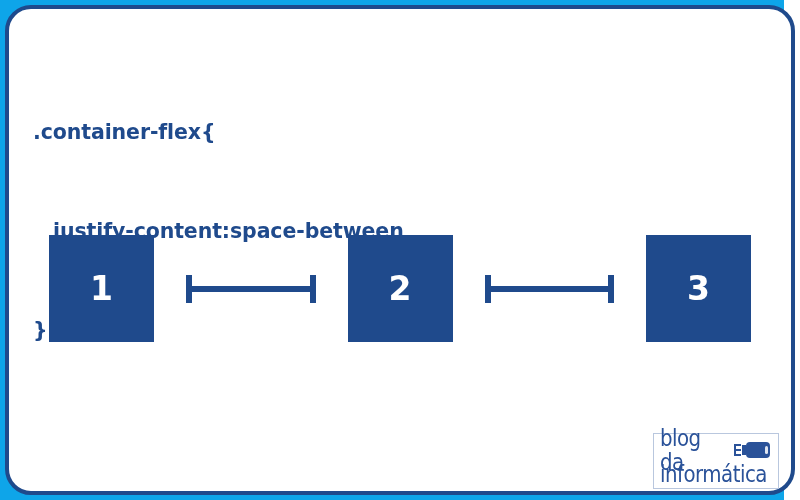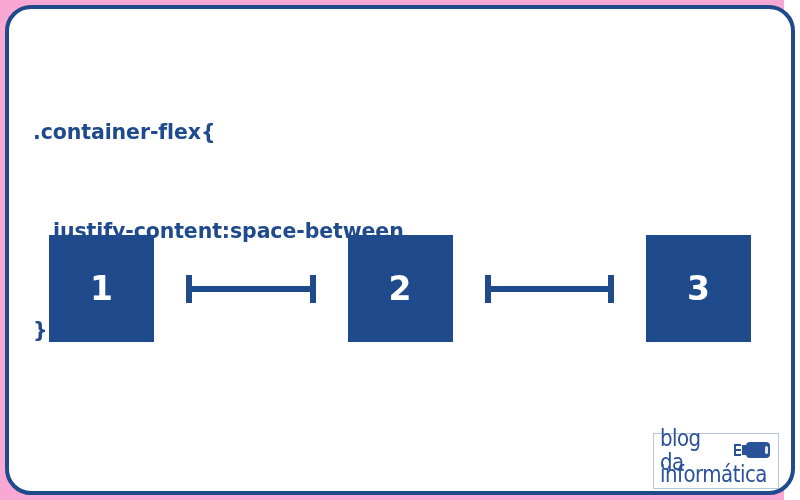--- a/index.html
+++ b/index.html
@@ -12,21 +12,21 @@
     height: 500px;
     background: #ffffff;
     font-family: "Liberation Sans", sans-serif;
     overflow: hidden;
   }
 
   .stage {
     position: relative;
     width: 784px;
     height: 500px;
-    background: #f9a8d4;
+    background: #0ea5e9;
   }
 
   
   .card {
     position: absolute;
     left: 5px;
     top: 5px;
     width: 790px;
     height: 490px;
     box-sizing: border-box;

